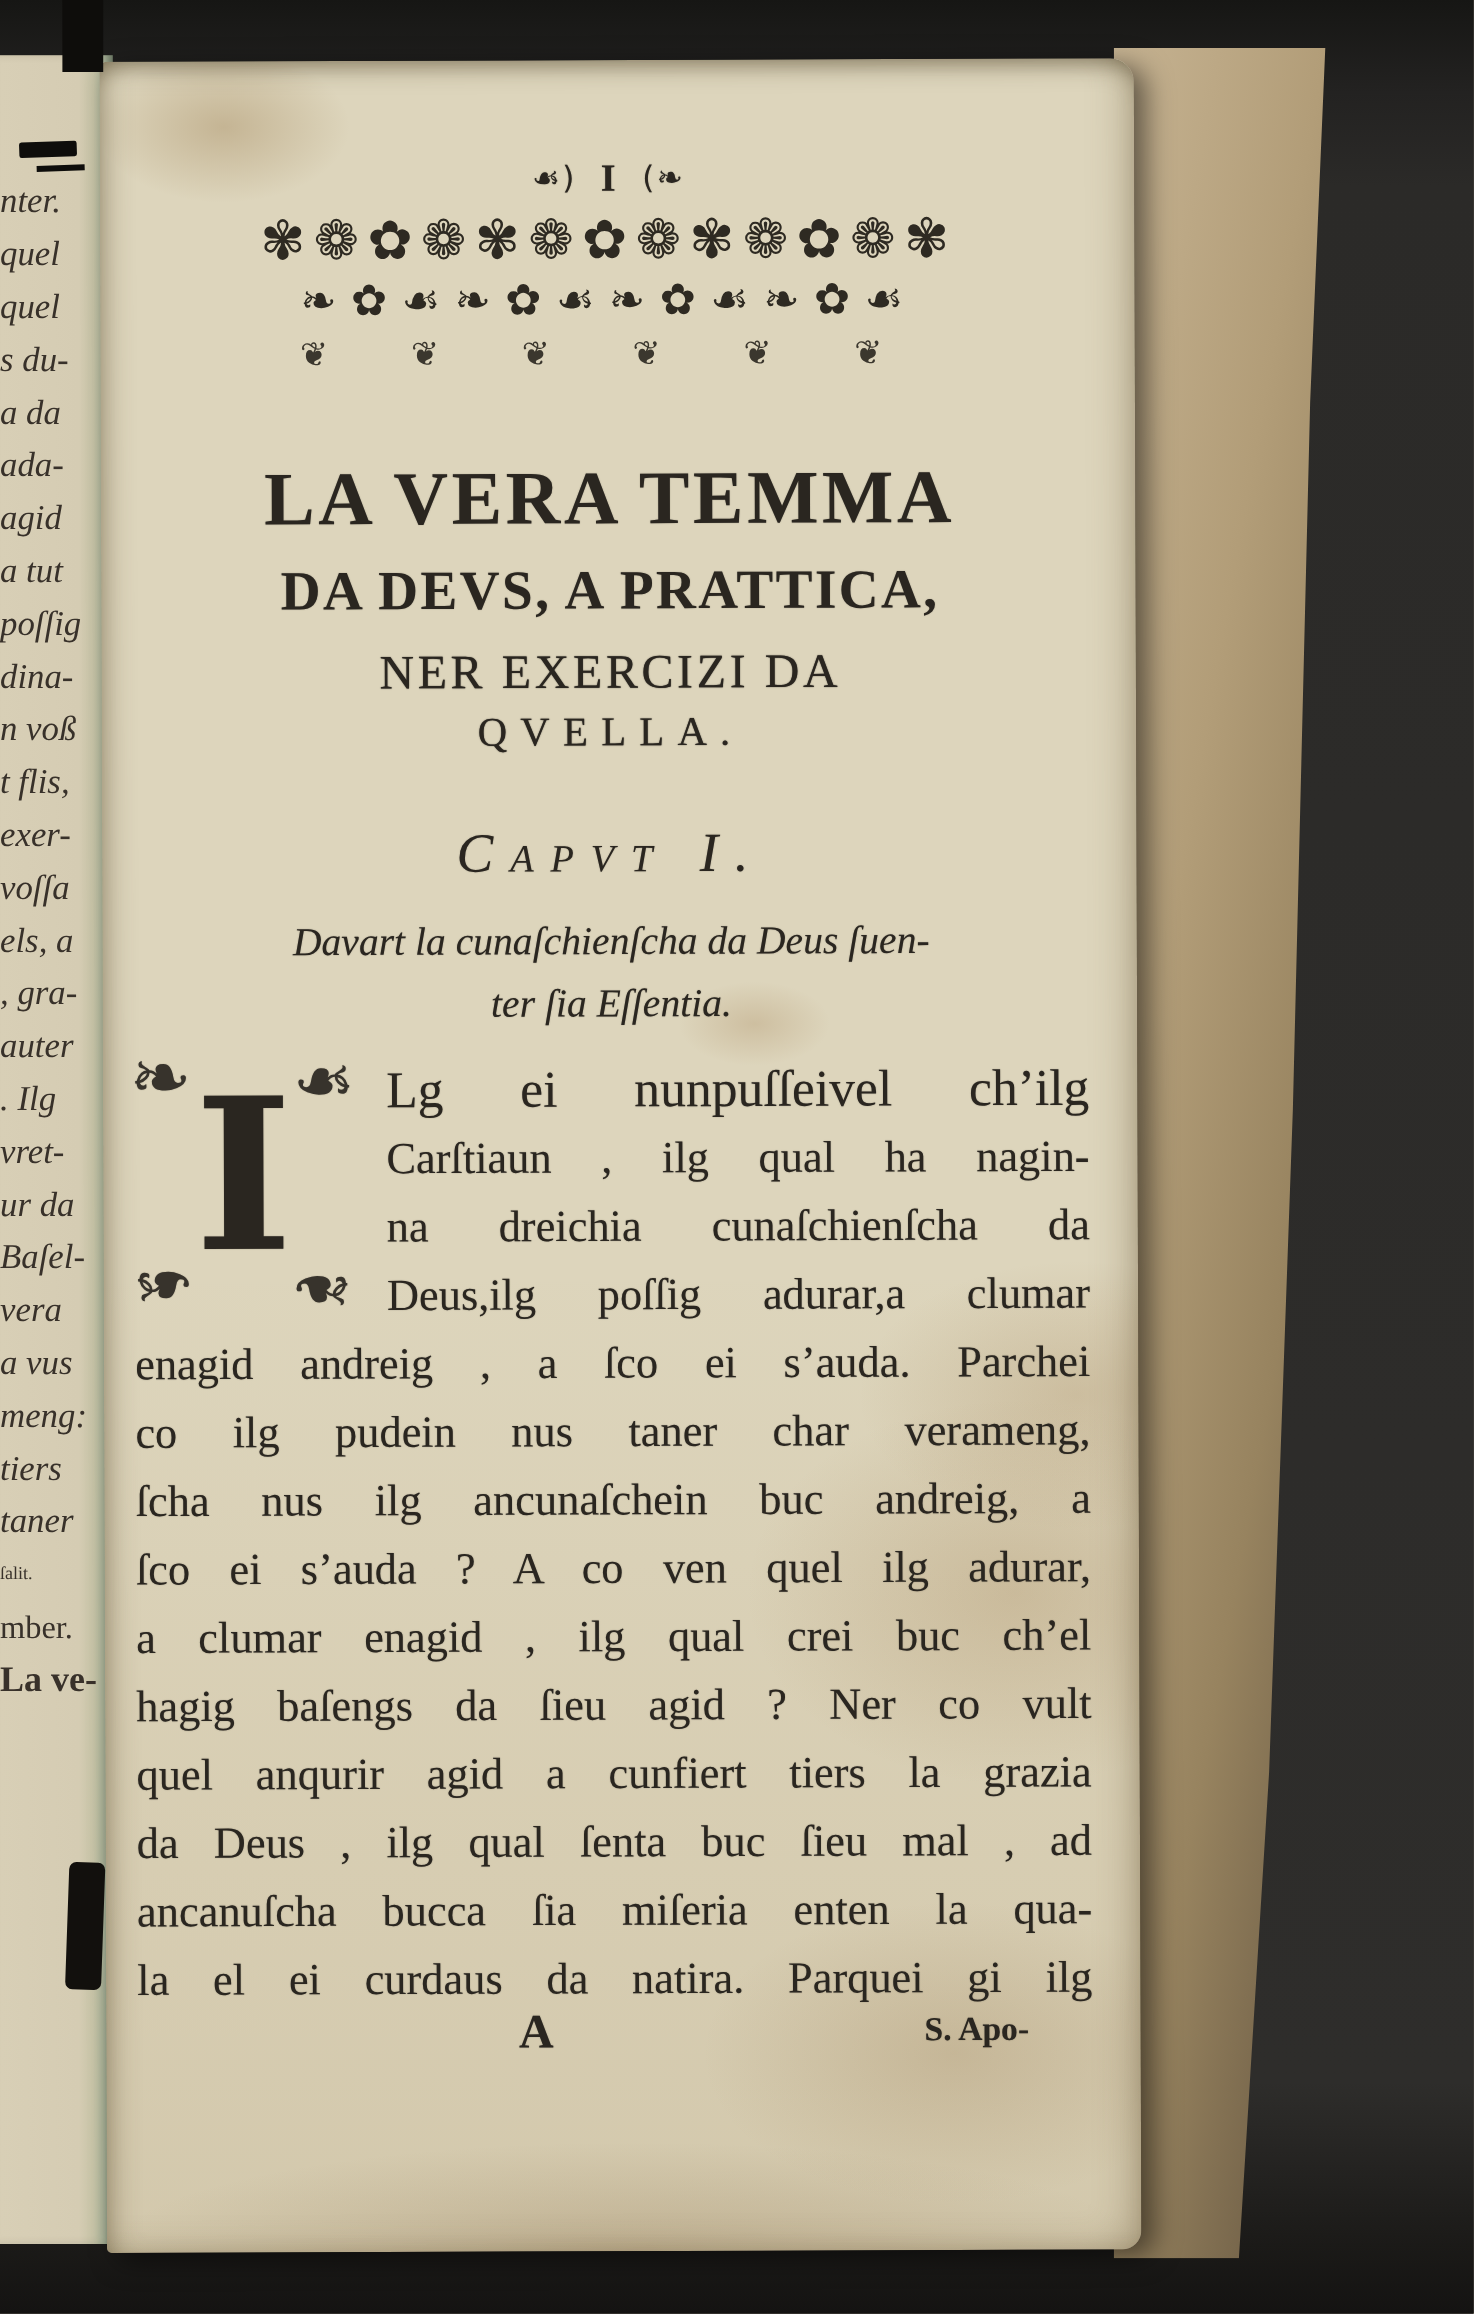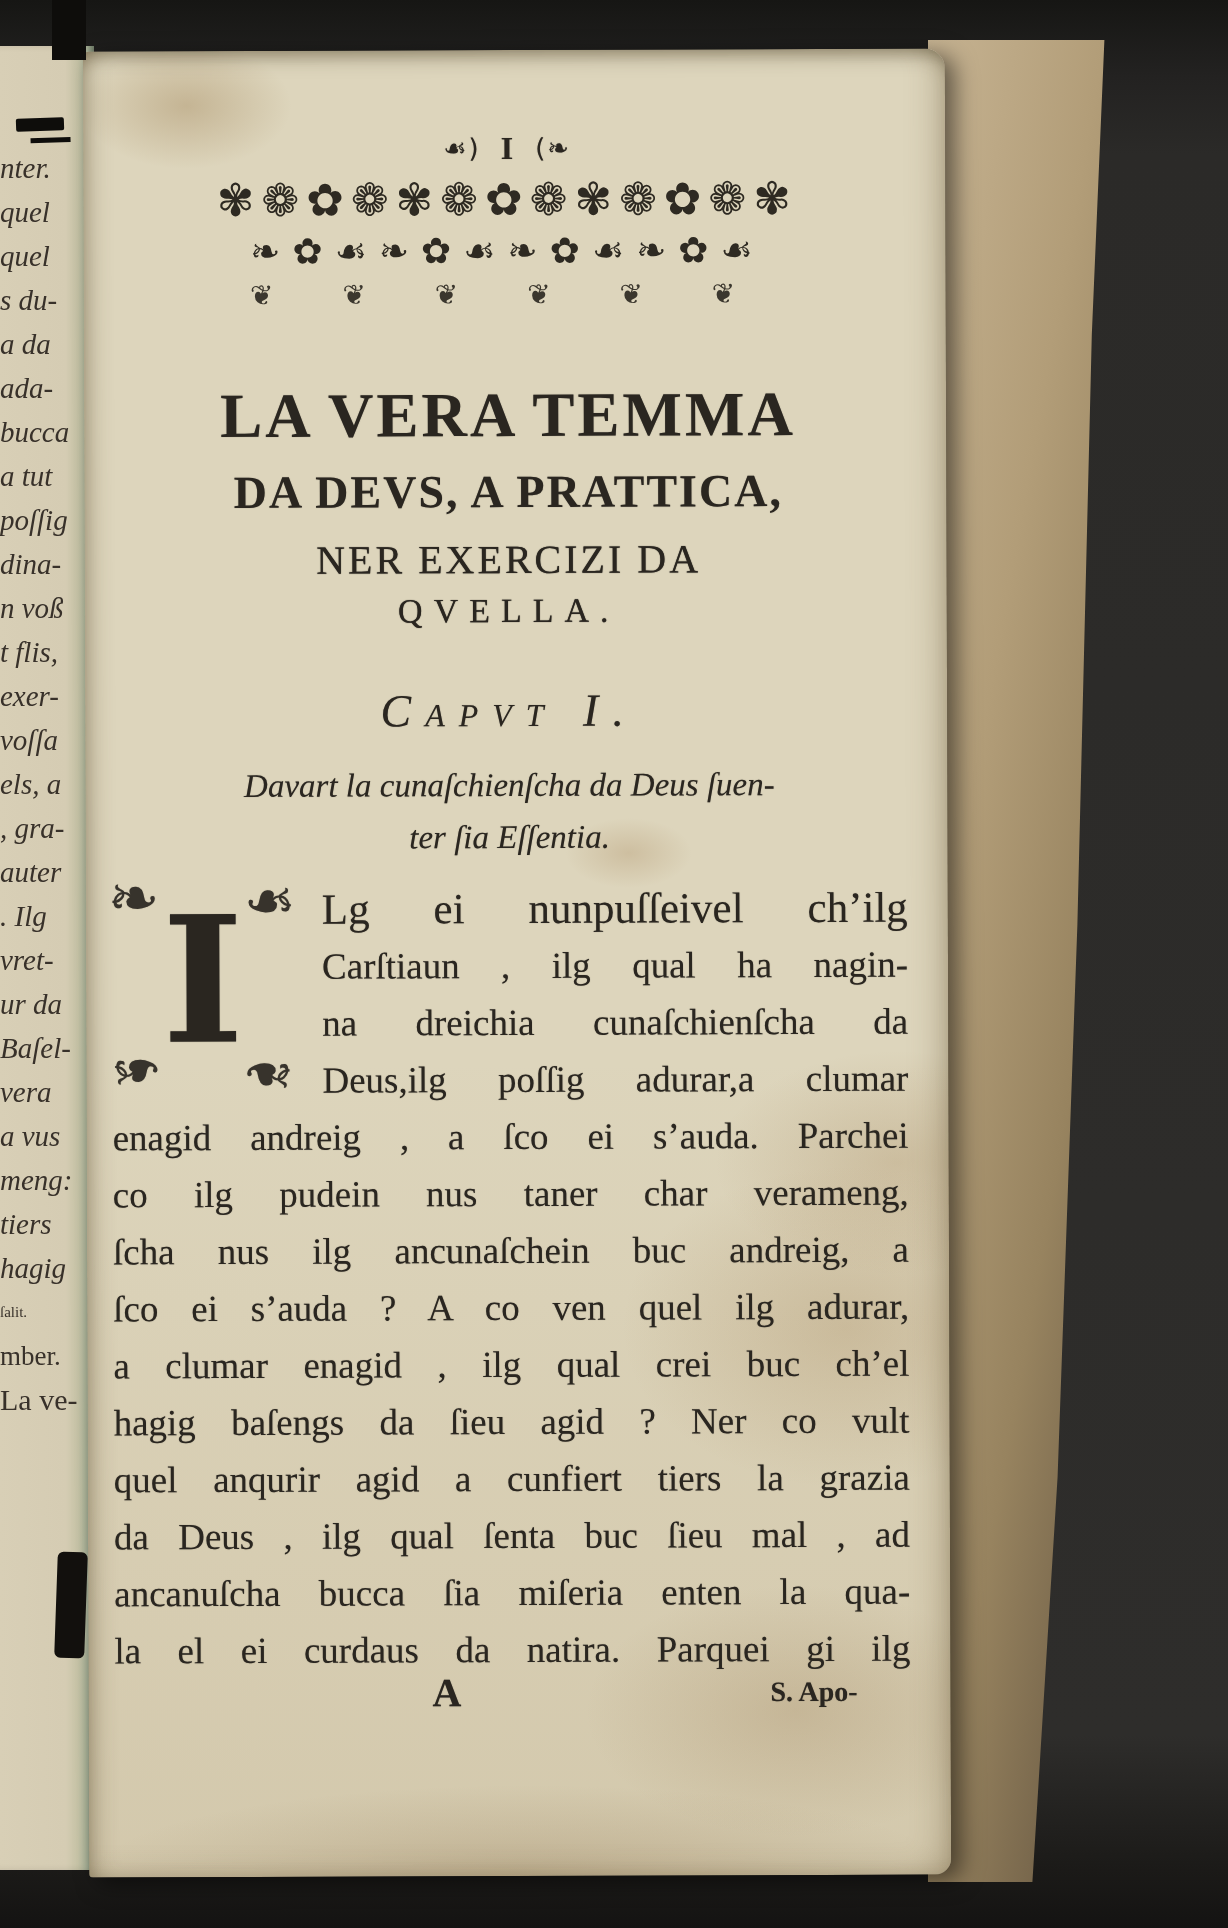--- a/index.html
+++ b/index.html
@@ -12,21 +12,21 @@
     clip-path:polygon(0 0,98% 0,91% 16%,83% 48%,72% 78%,58% 100%,0 100%);}
   
   .left-page{position:absolute;left:0;top:46px;width:94px;height:1824px;
     background:linear-gradient(90deg,#d8cfb6 0%,#d5ccb3 70%,#c6c3a6 83%,#a9b399 93%,#87947e 100%);
     box-shadow:inset -6px 0 10px -4px rgba(40,50,35,.35);}
   .fragments{padding-top:100px;padding-right:13px;text-align:left;
     font-style:italic;font-size:29px;line-height:44px;color:#38312a;white-space:nowrap;}
   .frag{height:44px;}
   .frag:nth-last-child(3){font-style:normal;font-size:15px;}
   .frag:nth-last-child(2){font-style:normal;font-size:27px;}
-  .frag:last-child{font-style:normal;font-weight:normal;font-size:30px;}
+  .frag:last-child{font-style:normal;font-weight:bold;font-size:30px;}
   
   .main-page{position:absolute;left:86px;top:50px;width:862px;height:1826px;
     transform:rotate(-.2deg);border-radius:6px 20px 16px 4px;color:#2a2620;
     background:
       radial-gradient(ellipse 150px 90px at 12% 3%,rgba(140,105,55,.30),transparent 70%),
       radial-gradient(ellipse 320px 230px at 88% 70%,rgba(146,108,58,.22),transparent 70%),
       radial-gradient(ellipse 260px 160px at 94% 61%,rgba(140,100,50,.20),transparent 70%),
       radial-gradient(ellipse 300px 180px at 82% 91%,rgba(135,100,55,.20),transparent 70%),
       radial-gradient(ellipse 90px 50px at 63% 44%,rgba(150,110,60,.22),transparent 70%),
       radial-gradient(ellipse 620px 130px at 50% 100%,rgba(120,90,50,.22),transparent 70%),
@@ -85,40 +85,40 @@
   <div class="fore-edge"></div>
 
   <div class="left-page">
     <div class="fragments">
         <div class="frag">nter.</div>
         <div class="frag">quel</div>
         <div class="frag">quel</div>
         <div class="frag">s du-</div>
         <div class="frag">a da</div>
         <div class="frag">ada-</div>
-        <div class="frag">bucca</div>
+        <div class="frag">agid</div>
         <div class="frag">a tut</div>
         <div class="frag">poſſig</div>
         <div class="frag">dina-</div>
         <div class="frag">n voß</div>
         <div class="frag">t flis,</div>
         <div class="frag">exer-</div>
         <div class="frag">voſſa</div>
         <div class="frag">els, a</div>
         <div class="frag">, gra-</div>
         <div class="frag">auter</div>
         <div class="frag">.  Ilg</div>
         <div class="frag">vret-</div>
         <div class="frag">ur da</div>
         <div class="frag">Baſel-</div>
         <div class="frag">vera</div>
         <div class="frag">a vus</div>
         <div class="frag">meng:</div>
         <div class="frag">tiers</div>
-        <div class="frag">hagig</div>
+        <div class="frag">taner</div>
         <div class="frag">ſalit.</div>
         <div class="frag">mber.</div>
         <div class="frag">La ve-</div>
       </div>
   </div>
 
   <div class="main-page">
 
     <div class="col pagination ink">
       <span class="pag-orn">☙)</span><span class="pag-num">I</span><span class="pag-orn">(❧</span>

